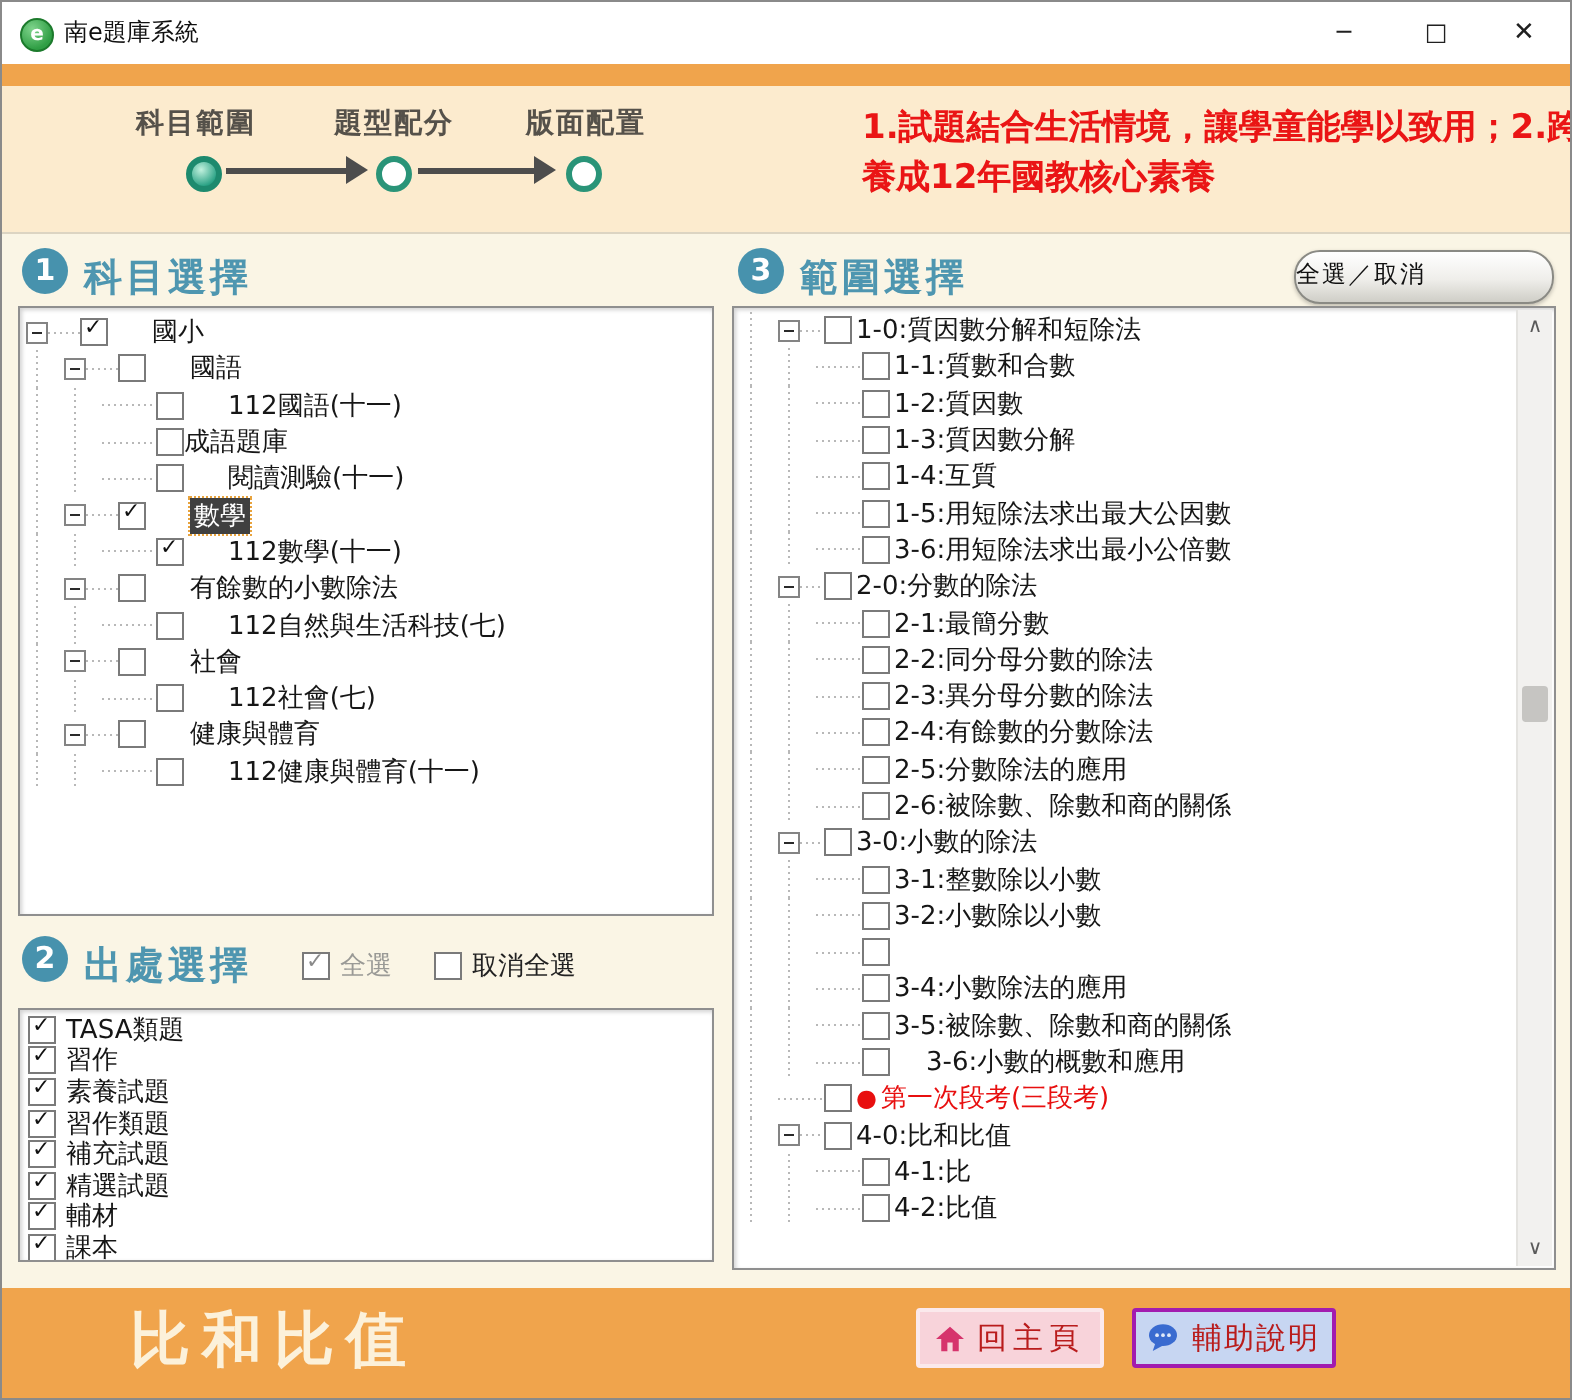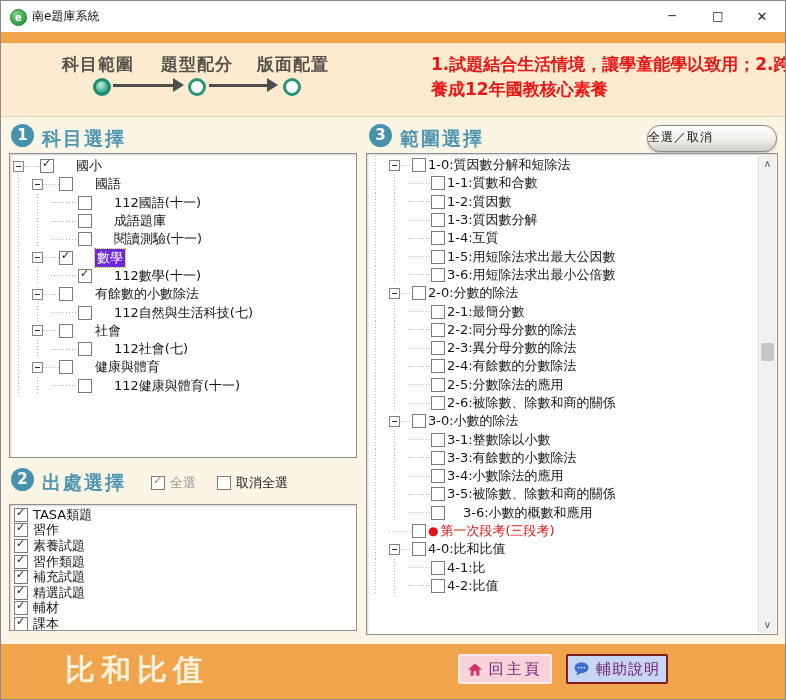--- a/index.html
+++ b/index.html
@@ -15,21 +15,21 @@
   .ctrl{position:absolute;top:0;width:34px;height:31px;text-align:center;line-height:31px;color:#202020;cursor:default;}
   .ctrl.min{right:96px;font-size:12px;}
   .ctrl.max{right:50px;font-size:12px;}
   .ctrl.close{right:6px;font-size:13px;}
 
   
   .orange-strip{position:absolute;left:0;top:31px;width:100%;height:11px;background:#f0a44c;}
 
   
   .header-band{position:absolute;left:0;top:42px;width:100%;height:73px;background:#fcebce;border-bottom:1px solid #dcd4c2;overflow:hidden;}
-  .step-label{position:absolute;top:10px;width:80px;text-align:center;font-size:17px;font-weight:bold;color:#55514a;letter-spacing:1px;}
+  .step-label{position:absolute;top:10px;width:80px;text-align:center;font-size:14px;font-weight:bold;color:#55514a;letter-spacing:1px;}
   .step-circle{position:absolute;top:35px;width:12px;height:12px;border-radius:50%;background:#fff;border:3px solid #2a9478;}
   .step-circle.active{background:radial-gradient(circle at 38% 32%,#c2f1de,#29a184 75%);border:3px solid #1d8a6e;}
   .step-line{position:absolute;top:41px;height:3px;background:#4d4d4d;}
   .step-arrow{position:absolute;top:35px;width:0;height:0;border-left:11px solid #4d4d4d;border-top:7px solid transparent;border-bottom:7px solid transparent;}
   .notice{position:absolute;left:430px;top:9px;width:400px;font-size:17px;font-weight:bold;color:#ea1515;line-height:25px;white-space:nowrap;}
 
   
   .content{position:absolute;left:0;top:116px;width:100%;height:527px;background:#faf5e5;}
   .badge{position:absolute;width:23px;height:23px;border-radius:50%;background:#4792ad;color:#fff;
     font-size:15px;font-weight:bold;text-align:center;line-height:23px;}
@@ -40,21 +40,21 @@
   .trow{display:flex;align-items:center;height:18.3px;padding-left:3px;font-size:13px;color:#161616;white-space:nowrap;}
   .tgut{width:19px;align-self:stretch;flex:none;background-image:repeating-linear-gradient(to bottom,#b8b8b8 0 1px,transparent 1px 3px);background-size:1px 100%;background-repeat:no-repeat;background-position:5px 0;}
   .texp{width:9px;height:9px;border:1px solid #848484;background:#fff;position:relative;flex:none;}
   .texp::after{content:"";position:absolute;left:2px;top:4px;width:5px;height:1px;background:#2a2a2a;}
   .tcon{height:1px;flex:none;background-image:repeating-linear-gradient(to right,#b8b8b8 0 1px,transparent 1px 3px);}
   .tstub{height:1px;flex:none;background-image:repeating-linear-gradient(to right,#b8b8b8 0 1px,transparent 1px 3px);}
   .tcb{width:12px;height:12px;border:1px solid #7a7a7a;background:#fff;flex:none;position:relative;}
   .tcb.on::after{content:"✓";position:absolute;left:1px;top:-3px;font-size:11px;font-weight:bold;color:#111;}
   .tcb.gray::after{color:#8a8a8a;}
   .tlbl{white-space:nowrap;}
-  .tlbl.sel{background:#6d28d9;color:#fff;outline:1px dotted #e8a33d;padding:0 2px;}
+  .tlbl.sel{background:#404040;color:#fff;outline:1px dotted #e8a33d;padding:0 2px;}
   .trow.red .tlbl{color:#e80f0f;}
   .tdot{color:#e80f0f;font-size:12px;margin:0 1px 0 2px;line-height:12px;}
 
   
   .lrow{display:flex;align-items:center;height:15.6px;padding-left:4px;font-size:13px;color:#161616;}
   .lrow .tcb{margin-right:5px;}
 
   
   .hdr-check{position:absolute;display:flex;align-items:center;font-size:13px;gap:5px;}
   .hdr-check .lab-gray{color:#9a9a96;}
@@ -70,24 +70,24 @@
   .sbar{position:absolute;top:1px;right:1px;bottom:1px;width:17px;background:#f2f1ef;border-left:1px solid #e4e3e0;}
   .sarrow{position:absolute;left:0;width:17px;height:17px;text-align:center;font-size:10px;color:#5a5a5a;line-height:17px;}
   .sarrow.up{top:0;}
   .sarrow.down{bottom:0;}
   .sthumb{position:absolute;left:2px;width:13px;background:#c6c5c2;border-radius:2px;}
 
   
   .footer{position:absolute;left:0;top:643px;width:100%;height:55px;background:#f0a44c;}
   .brand{position:absolute;left:64px;top:6px;font-size:30px;font-weight:bold;color:#fcf1da;letter-spacing:6px;}
   .fbtn{position:absolute;top:10px;height:26px;display:flex;align-items:center;justify-content:center;gap:7px;
-    font-size:15px;color:#701a75;border-radius:2px;}
+    font-size:15px;color:#b91c1c;border-radius:2px;}
   .fbtn svg{flex:none;}
   .fbtn.home{left:457px;width:90px;background:#f8d3da;border:2px solid #fbe9ec;letter-spacing:3px;}
-  .fbtn.help{left:565px;width:98px;background:#c7d6f2;border:2px solid #7f1d1d;letter-spacing:1px;}
+  .fbtn.help{left:565px;width:98px;background:#c7d6f2;border:2px solid #a21caf;letter-spacing:1px;}
   .fbtn.next{left:675px;width:96px;background:#faf1dc;border:2px solid #fdf8ea;letter-spacing:5px;}
 </style>
 </head>
 <body>
 
 <div class="window">
 
   <div class="titlebar">
     <span class="app-icon">e</span>
     <span class="win-title">南e題庫系統</span>
@@ -139,21 +139,21 @@
             <span class="tgut"></span>
             <span class="tstub" style="width: 27px;"></span>
             <span class="tcb"></span>
             <span class="tlbl" style="margin-left: 22px;">112國語(十一)</span>
           </div>
           <div class="trow">
             <span class="tgut"></span>
             <span class="tgut"></span>
             <span class="tstub" style="width: 27px;"></span>
             <span class="tcb"></span>
-            <span class="tlbl" style="margin-left: 22px; text-align: right;">成語題庫</span>
+            <span class="tlbl" style=" text-align: right;">成語題庫</span>
           </div>
           <div class="trow">
             <span class="tgut"></span>
             <span class="tgut"></span>
             <span class="tstub" style="width: 27px;"></span>
             <span class="tcb"></span>
             <span class="tlbl" style="margin-left: 22px;">閱讀測驗(十一)</span>
           </div>
           <div class="trow">
             <span class="tgut"></span>
@@ -376,21 +376,27 @@
             <span class="tgut"></span>
             <span class="tstub" style="width: 23px;"></span>
             <span class="tcb"></span>
             <span class="tlbl" style="margin-left: 2px;">3-1:整數除以小數</span>
           </div>
           <div class="trow">
             <span class="tgut"></span>
             <span class="tgut"></span>
             <span class="tstub" style="width: 23px;"></span>
             <span class="tcb"></span>
-            <span class="tlbl" style="margin-left: 2px;">3-3:有餘數的小數除法</span>
+            <span class="tlbl" style="margin-left: 2px;">3-2:小數除以小數</span>
+          </div>
+          <div class="trow">
+            <span class="tgut"></span>
+            <span class="tgut"></span>
+            <span class="tstub" style="width: 23px;"></span>
+            <span class="tcb"></span>
           </div>
           <div class="trow">
             <span class="tgut"></span>
             <span class="tgut"></span>
             <span class="tstub" style="width: 23px;"></span>
             <span class="tcb"></span>
             <span class="tlbl" style="margin-left: 2px;">3-4:小數除法的應用</span>
           </div>
           <div class="trow">
             <span class="tgut"></span>

